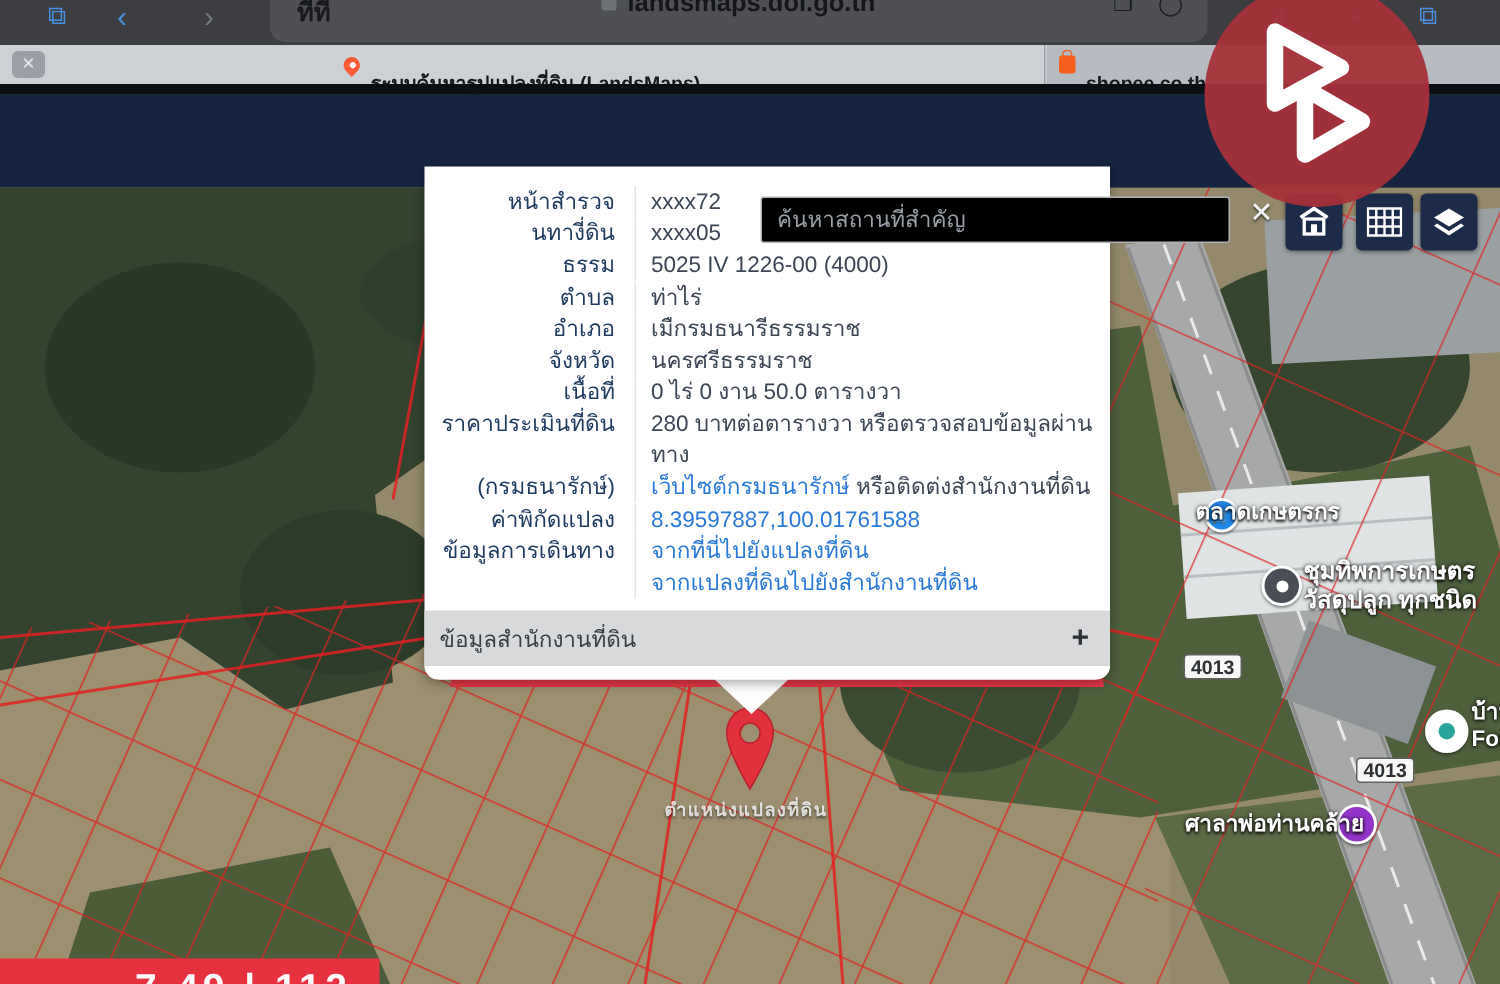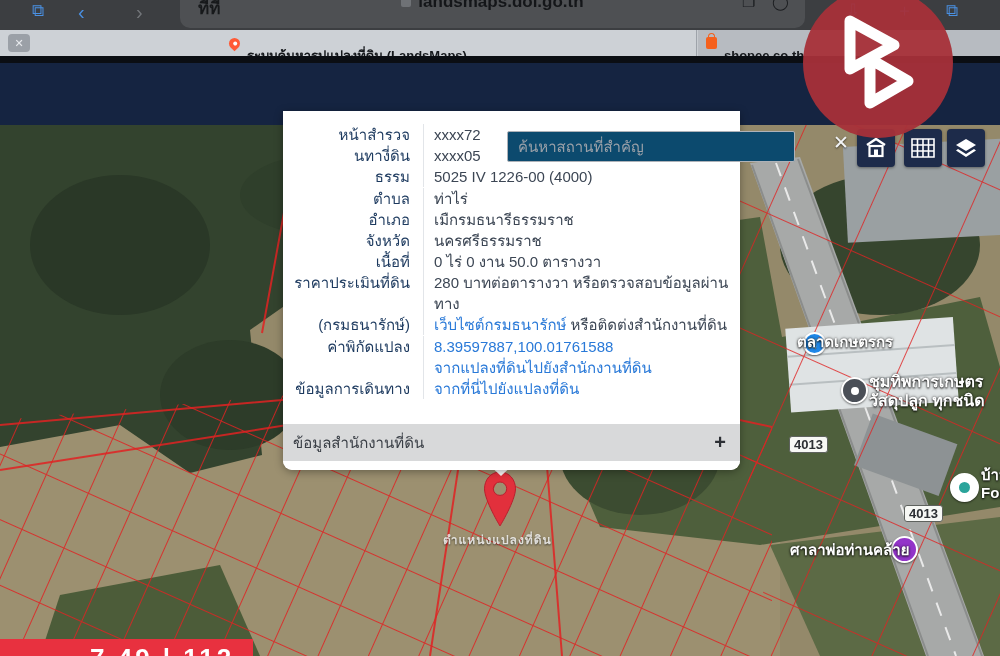--- a/index.html
+++ b/index.html
@@ -61,29 +61,29 @@
   #pin-label { left:443px; top:530px; width:215px; font-size:12px; letter-spacing:1px; color:rgba(255,255,255,.8); text-shadow:0 1px 2px rgba(0,0,0,.6); }
   #price-overlay { left:0px; top:639px; width:253px; height:17px; background:#e8313f; overflow:hidden; z-index:40; }
   #price-overlay span { display:block; color:#fff; font-weight:bold; font-size:26px; line-height:26px; margin:6px 0 0 90px; letter-spacing:3px; }
 
   
   #panel { left:283px; top:111px; width:457px; z-index:30; background:#fff; border-radius:0 0 10px 10px; box-shadow:0 2px 8px rgba(0,0,0,.35); padding-top:13px; }
   .prow { display:grid; grid-template-columns:140px 1fr; min-height:21.2px; align-items:start; }
   .plabel { text-align:right; padding-right:13px; color:#1d3a5f; font-size:15px; line-height:21px; }
   .pvalue { border-left:1px solid #e2e5e9; padding-left:10px; color:#3c4654; font-size:15px; line-height:21px; }
   .pvalue .lnk { color:#2979d8; }
-  #accordion { margin-top:25px; height:37px; background:#d8d9da; display:flex; align-items:center; padding:0 14px 0 10px; }
+  #accordion { margin-top:8px; height:37px; background:#d8d9da; display:flex; align-items:center; padding:0 14px 0 10px; }
   #accordion-title { color:#3a3f46; font-size:15px; flex:1; }
   #accordion-plus { color:#2c2f34; font-size:20px; font-weight:bold; }
   #panel-bottom { height:9px; background:#fff; border-radius:0 0 10px 10px; }
   #red-banner { left:300px; top:444px; width:436px; height:14px; background:#e63946; border-radius:14px 14px 0 0; z-index:25; }
   #callout-tri { left:470px; top:447px; width:0; height:0; border-left:31px solid transparent; border-right:31px solid transparent; border-top:29px solid #fdfdfd; z-index:26; }
 
   
-  #map-search { left:507px; top:131px; width:288px; height:31px; background:#0c4a6e; border:1px solid #aeb2b8; border-radius:2px; z-index:65; padding:0 10px; font-size:15px; color:#9aa0a8; font-family:"Liberation Sans",sans-serif; }
+  #map-search { left:507px; top:131px; width:313px; height:31px; background:#000000; border:1px solid #aeb2b8; border-radius:2px; z-index:65; padding:0 10px; font-size:15px; color:#9aa0a8; font-family:"Liberation Sans",sans-serif; }
   #map-search::placeholder { color:#9aa0a8; }
   #search-close { left:831px; top:133px; width:20px; height:20px; color:#f2f4f6; font-size:19px; line-height:20px; text-align:center; z-index:65; text-shadow:0 1px 2px rgba(0,0,0,.6); }
   .tool-btn { position:absolute; top:129px; width:38px; height:38px; background:#1d2b4a; border-radius:4px; display:flex; align-items:center; justify-content:center; z-index:55; box-shadow:0 1px 3px rgba(0,0,0,.4); }
 
   #pin { left:483px; top:470px; z-index:24; }
 </style>
 </head>
 <body>
 
 <div id="stage">
@@ -282,26 +282,26 @@
         </div>
         <div class="prow">
           <div class="plabel">(กรมธนารักษ์)</div>
           <div class="pvalue"><span class="lnk">เว็บไซต์กรมธนารักษ์</span><span> หรือติดต่งสำนักงานที่ดิน</span></div>
         </div>
         <div class="prow">
           <div class="plabel">ค่าพิกัดแปลง</div>
           <div class="pvalue"><span class="lnk">8.39597887,100.01761588</span></div>
         </div>
         <div class="prow">
+          <div class="plabel">ข้อมูลการเดินทาง</div>
+          <div class="pvalue"><span class="lnk">จากที่นี่ไปยังแปลงที่ดิน</span></div>
+        </div>
+        <div class="prow">
           <div class="plabel"></div>
           <div class="pvalue"><span class="lnk">จากแปลงที่ดินไปยังสำนักงานที่ดิน</span></div>
-        </div>
-        <div class="prow">
-          <div class="plabel">ข้อมูลการเดินทาง</div>
-          <div class="pvalue"><span class="lnk">จากที่นี่ไปยังแปลงที่ดิน</span></div>
         </div>
       </div>
     <div id="accordion">
       <span id="accordion-title">ข้อมูลสำนักงานที่ดิน</span>
       <span id="accordion-plus">+</span>
     </div>
     <div id="panel-bottom"></div>
   </div>
 
   <input class="abs" id="map-search" placeholder="ค้นหาสถานที่สำคัญ" style="">

